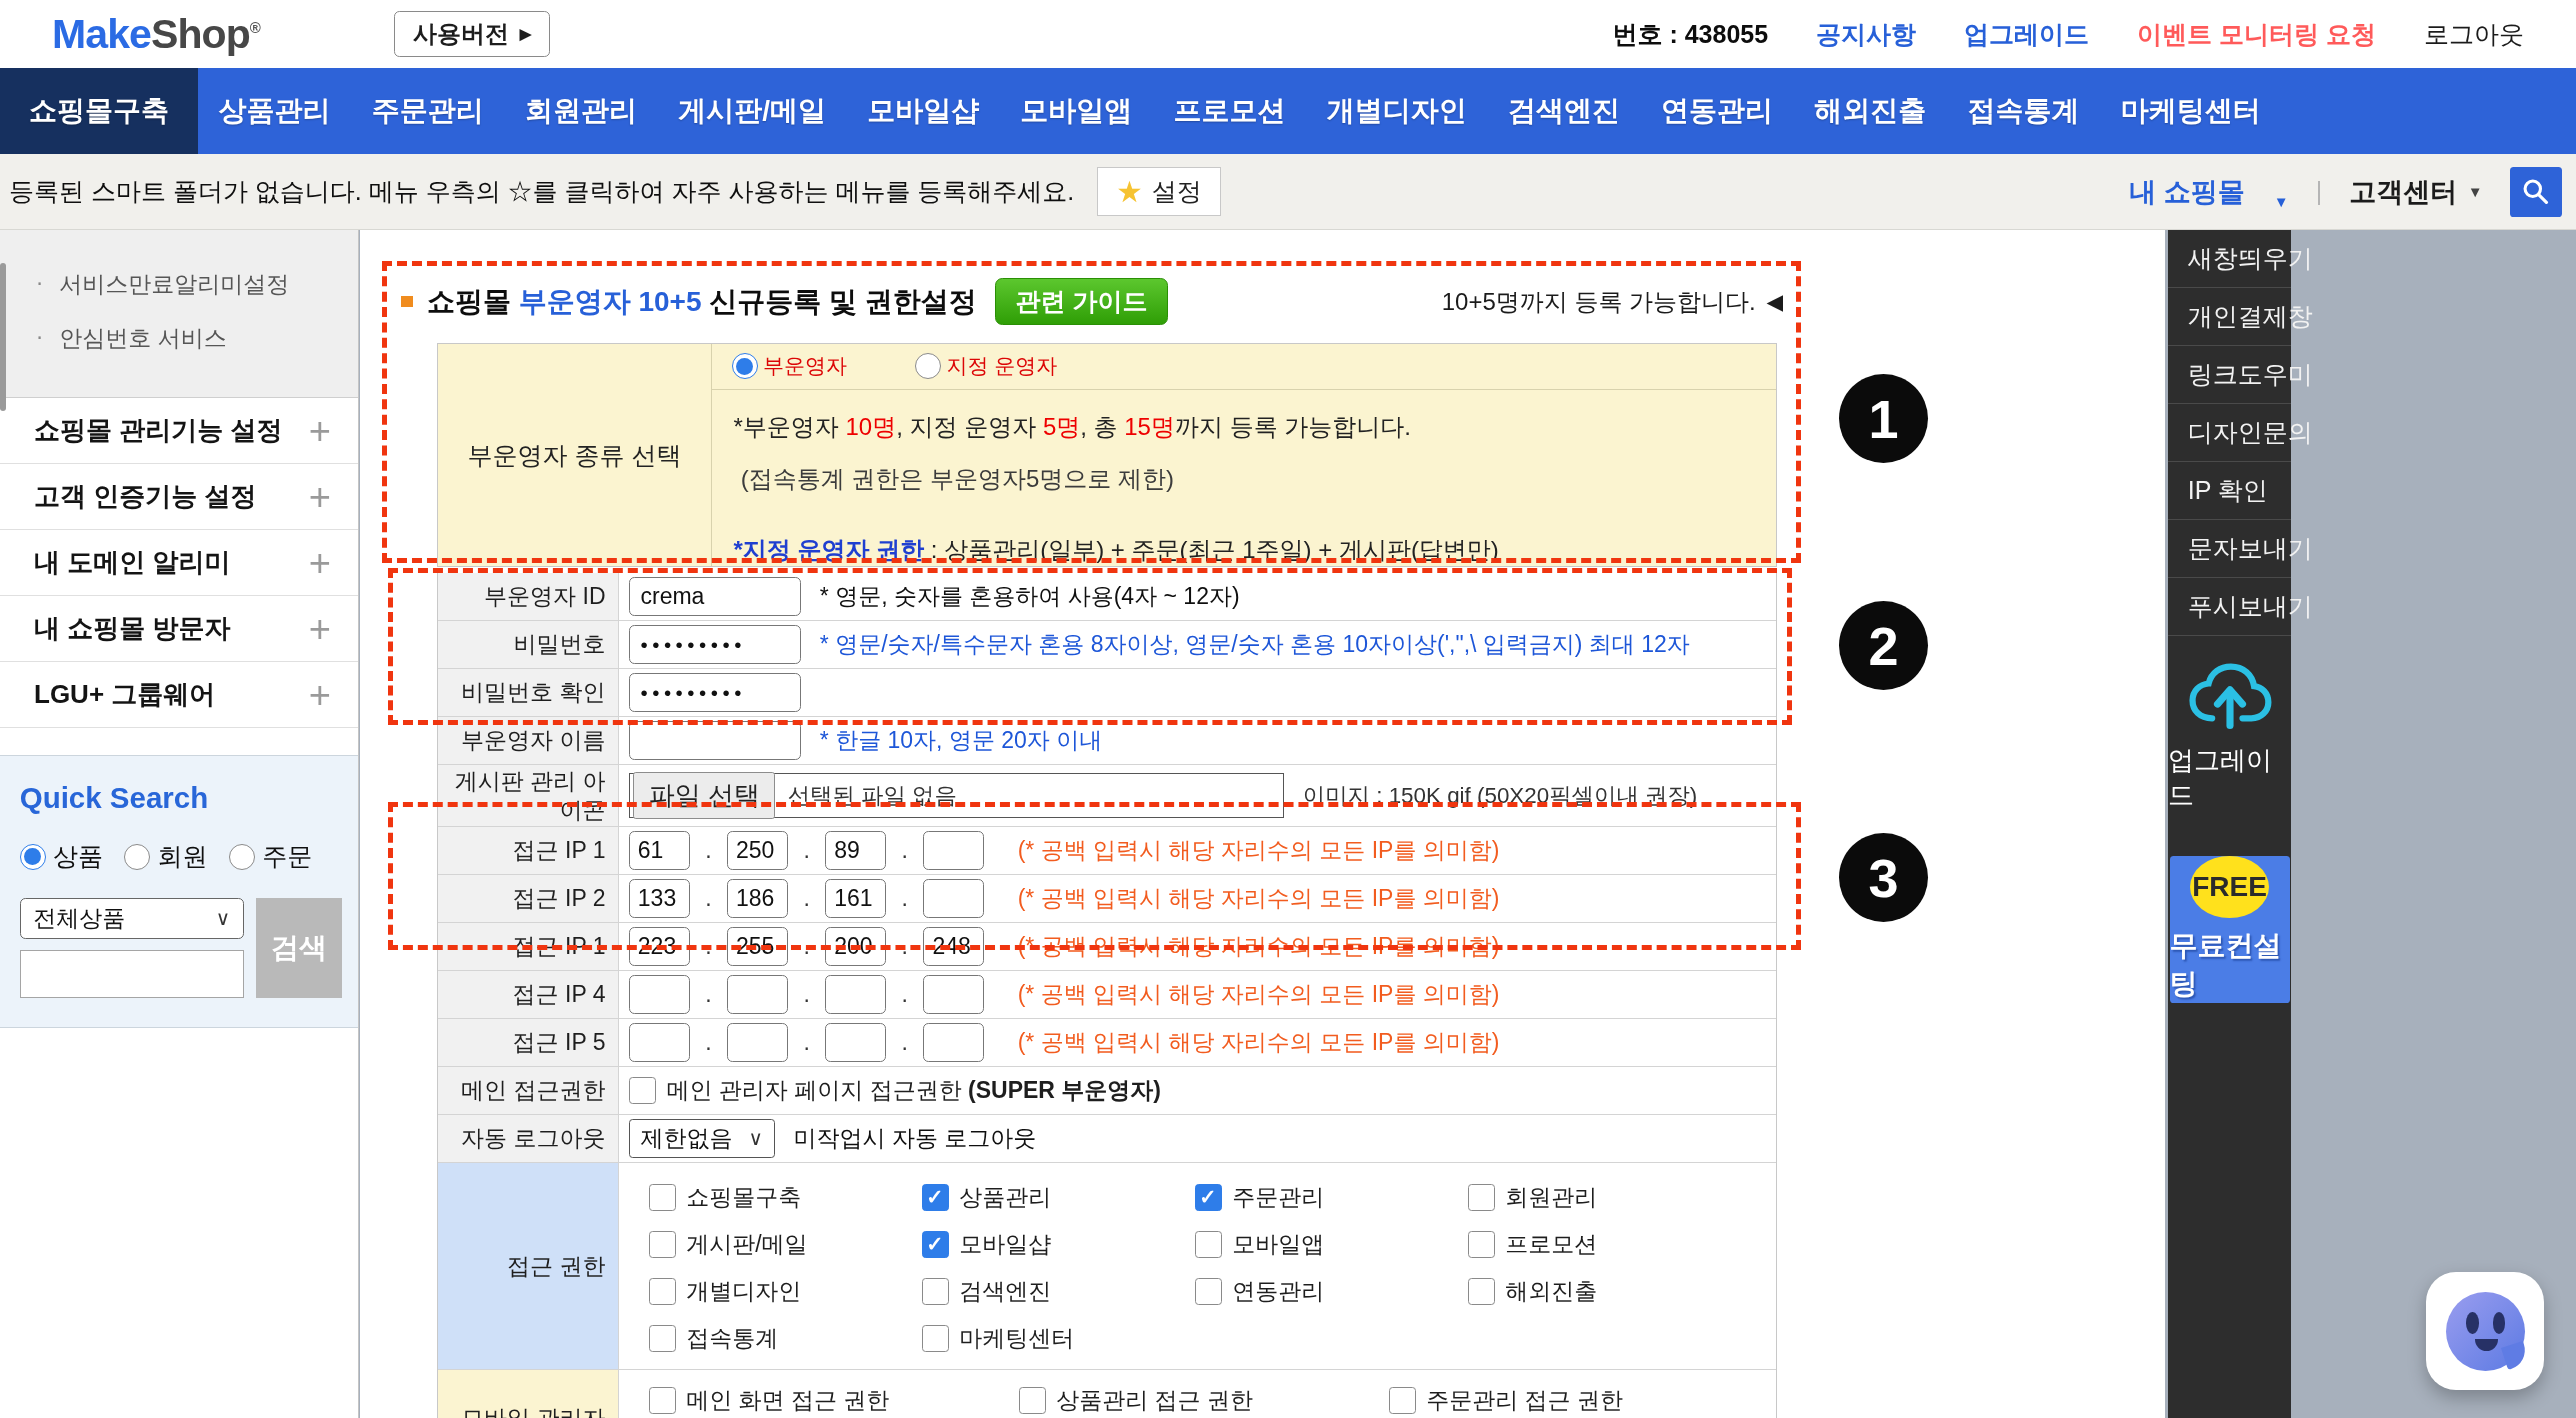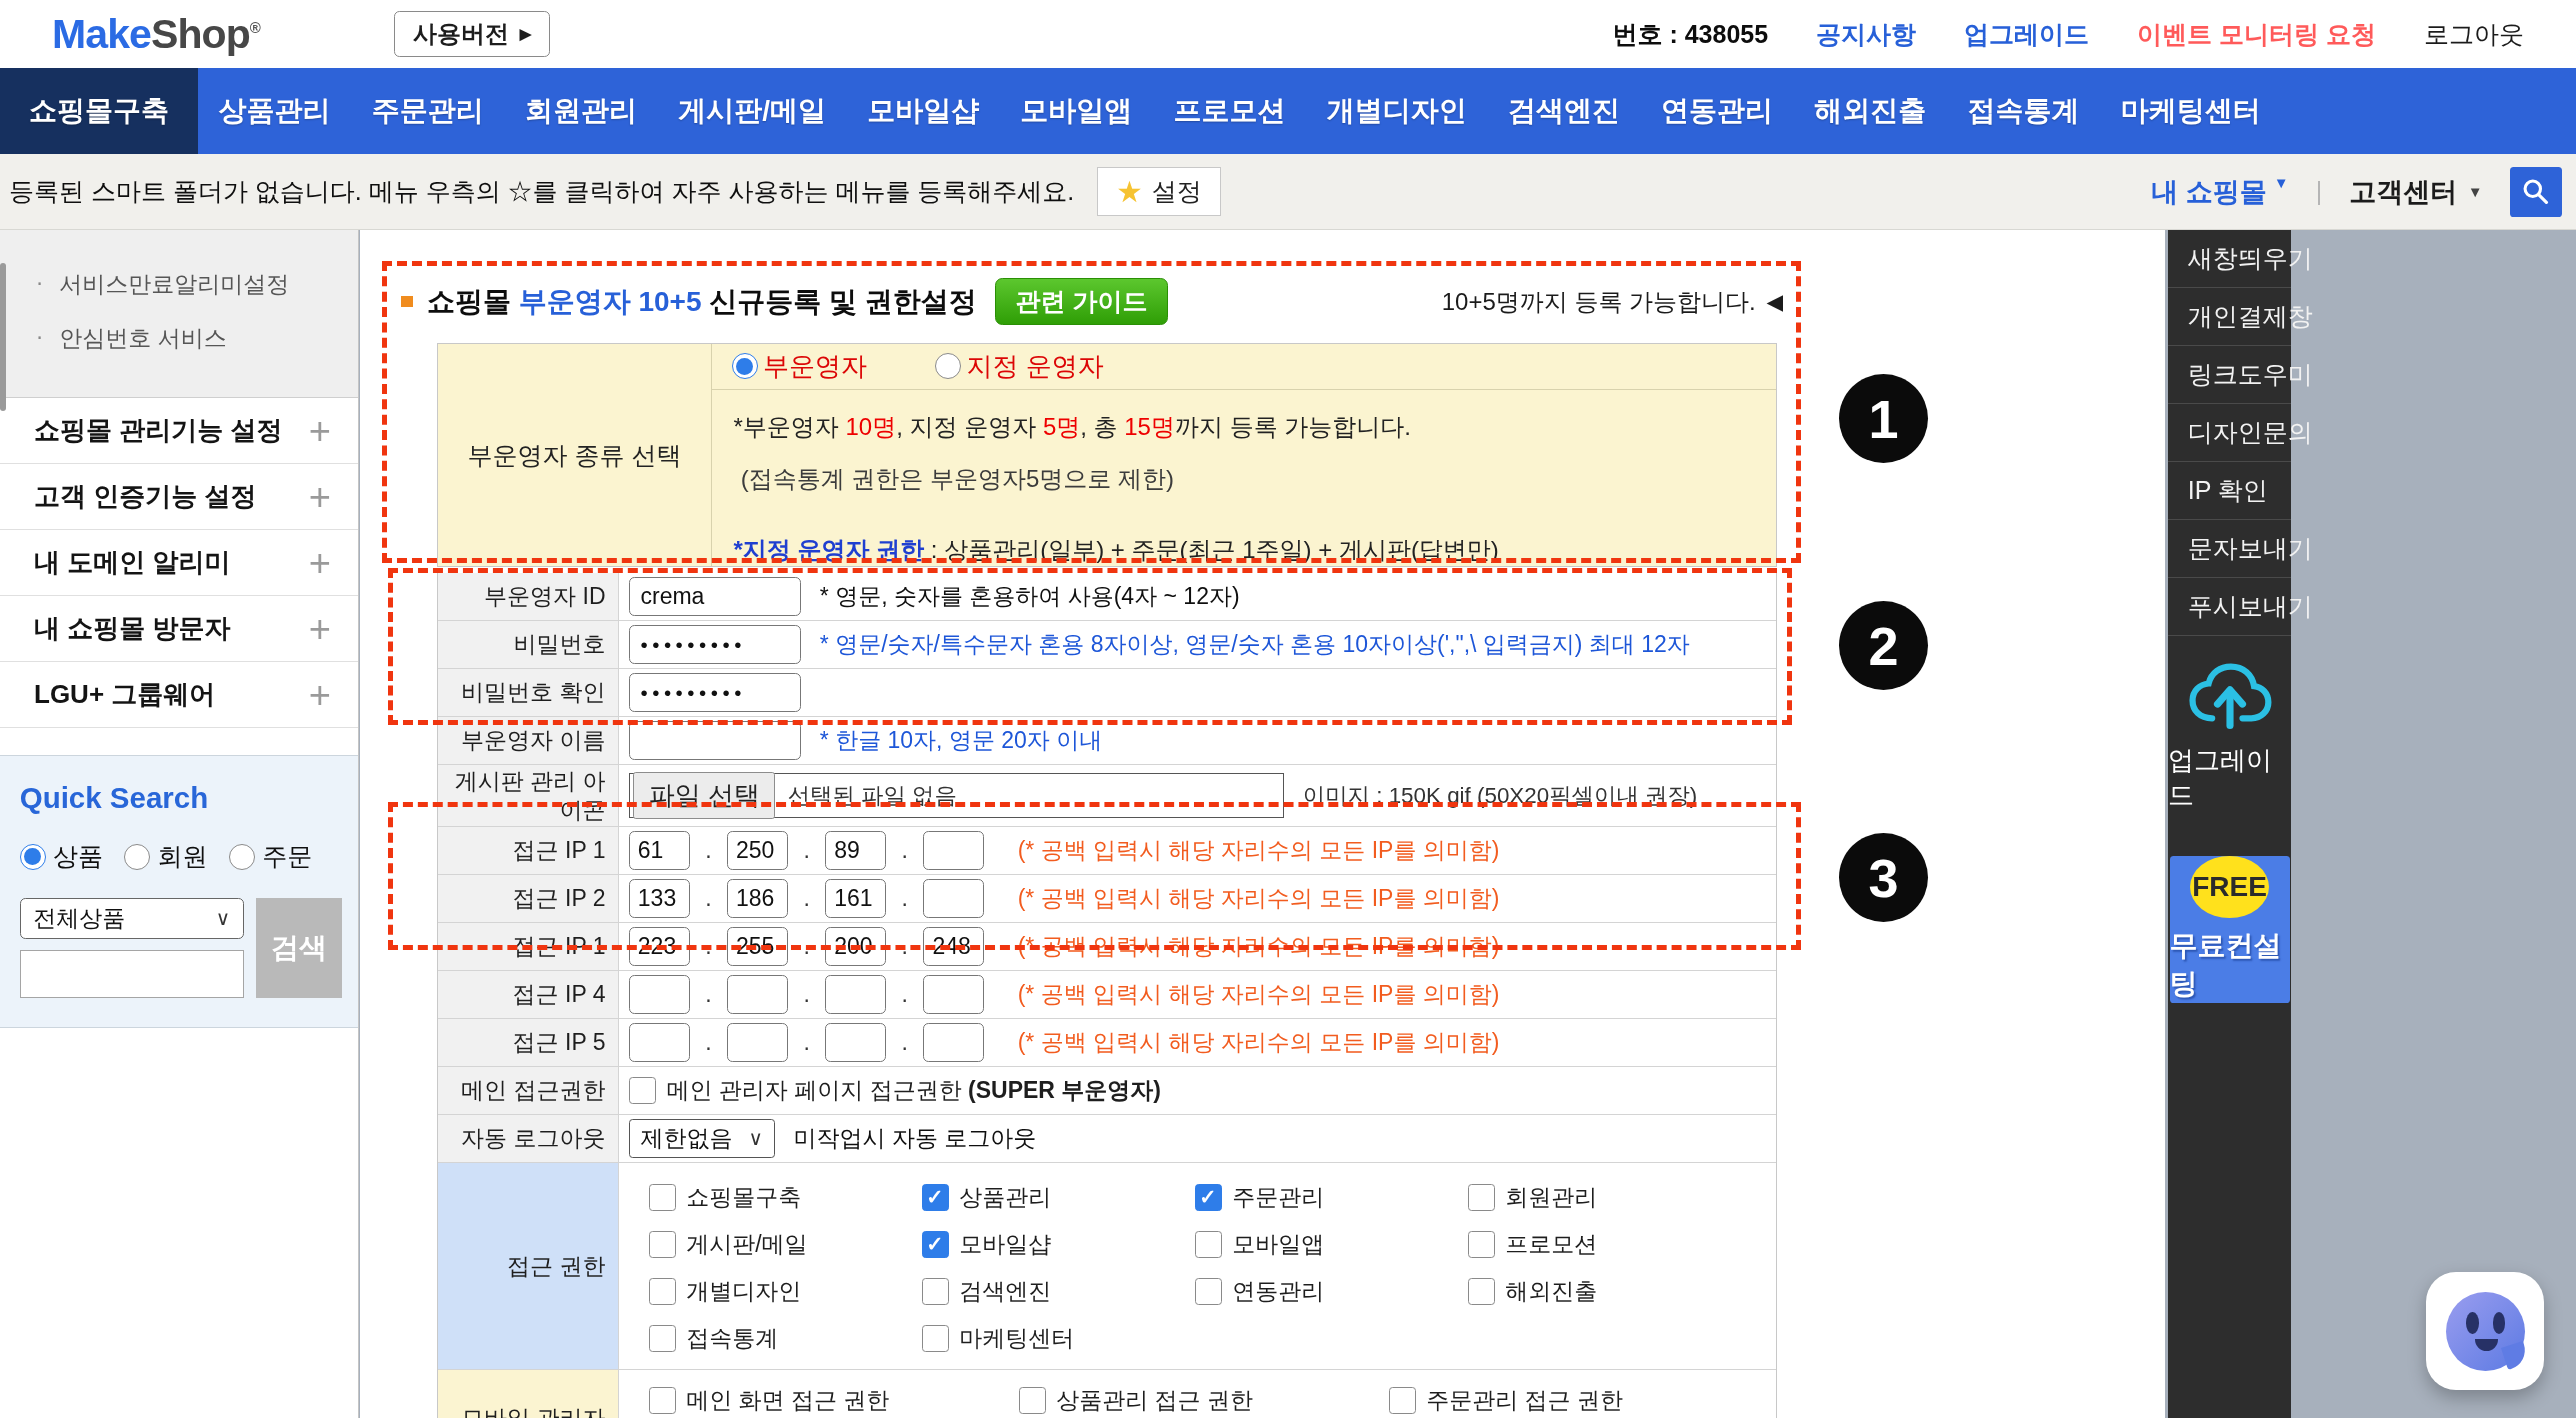--- a/index.html
+++ b/index.html
@@ -22,21 +22,21 @@
   .nav{position:absolute;top:68px;left:0;width:100%;height:86px;background:#2e63d8;display:flex}
   .nav-item{display:flex;align-items:center;justify-content:center;color:#fff;font-size:28px;font-weight:bold;padding:0 20.6px;cursor:pointer;white-space:nowrap;text-shadow:0 0.9px 1.8px rgba(0,0,0,.25)}
   .nav-item.active{background:#16305f;padding:0 29px}
 
   
   .noticebar{position:absolute;top:154px;left:0;width:100%;height:76px;background:#f1f0ec;border-bottom:0.9px solid #d8d8d3;display:flex;align-items:center;padding-left:9px}
   .notice-msg{font-size:25px;color:#0f0f0f}
   .settings-btn{margin-left:23px;background:#fff;border:0.9px solid #c8c8c8;padding:7.2px 18px;display:flex;gap:9px;align-items:center;font-size:25px;color:#222;cursor:pointer}
   .star{color:#f6c332;font-size:29.5px;line-height:1}
   .nb-right{margin-left:auto;display:flex;align-items:center;gap:27px;padding-right:14.3px}
-  .myshop{color:#2760d8;font-size:27px;font-weight:bold;cursor:pointer;display:flex;align-items:flex-start;gap:7px}
+  .myshop{color:#2760d8;font-size:27px;font-weight:bold;cursor:pointer;display:flex;align-items:flex-end;gap:29px}
   .cc{color:#1b1b1b;font-size:27px;font-weight:bold;cursor:pointer;display:flex;align-items:center;gap:10.7px}
   .dd-arr{font-size:15px;color:#444}
   .myshop .dd-arr{color:#2760d8}
   .nb-divider{color:#b5b5b5;font-size:25px}
   .search-btn{width:52px;height:50px;background:#2e63d8;border-radius:3.6px;display:flex;align-items:center;justify-content:center;cursor:pointer}
 
   
   .bodywrap{position:absolute;top:230px;left:0;width:2576px;height:1189px}
 
   
@@ -68,21 +68,21 @@
   .title-text{font-size:28px;font-weight:bold;color:#0d0d0d;white-space:nowrap}
   .title-text .hl{color:#2760d8}
   .guide-btn{margin-left:18px;background:linear-gradient(#5cc72e,#2f9e06);color:#fff;font-size:25px;font-weight:bold;padding:6.3px 19.7px;border-radius:7.2px;border:0.9px solid #2a8f05;cursor:pointer;white-space:nowrap}
   .cap-note{margin-left:auto;font-size:24px;color:#1b1b1b;display:flex;gap:10.7px;align-items:center;white-space:nowrap}
   .cap-note .arr{font-size:21.5px}
 
   
   .table1{position:absolute;left:77px;top:113px;width:1340px;height:224px;border:0.9px solid #c8c8c8;background:#fbf4d0;display:flex}
   .table1 .lbl{width:274px;border-right:0.9px solid #d8d2ad;display:flex;align-items:center;justify-content:center;font-size:25px;color:#222}
   .table1 .tbody{flex:1;display:flex;flex-direction:column}
-  .t1-radios{height:59px;border-bottom:0.9px solid #d8d2ad;display:flex;align-items:center;gap:68px;padding-left:19.7px;font-size:26px;color:#dc0606}
+  .t1-radios{height:59px;border-bottom:0.9px solid #d8d2ad;display:flex;align-items:center;gap:68px;padding-left:19.7px;font-size:21px;color:#dc0606}
   .t1-radio{display:flex;align-items:center;gap:5.4px;cursor:pointer}
   .t1-text{padding:21.5px 0 0 21.5px;font-size:24px;color:#222}
   .t1-line1{margin-bottom:20px}
   .red{color:#ee0000}
   .t1-line2{color:#3c3c3c;margin-bottom:39px;padding-left:7.2px}
   .blue-b{color:#1f3fd0;font-weight:bold}
 
   
   .table2{position:absolute;left:77px;top:343px;width:1340px;border:0.9px solid #c8c8c8;border-top:none;background:#fff}
   .row{display:flex;border-bottom:0.9px solid #d4d4d4;min-height:48px;align-items:stretch}

